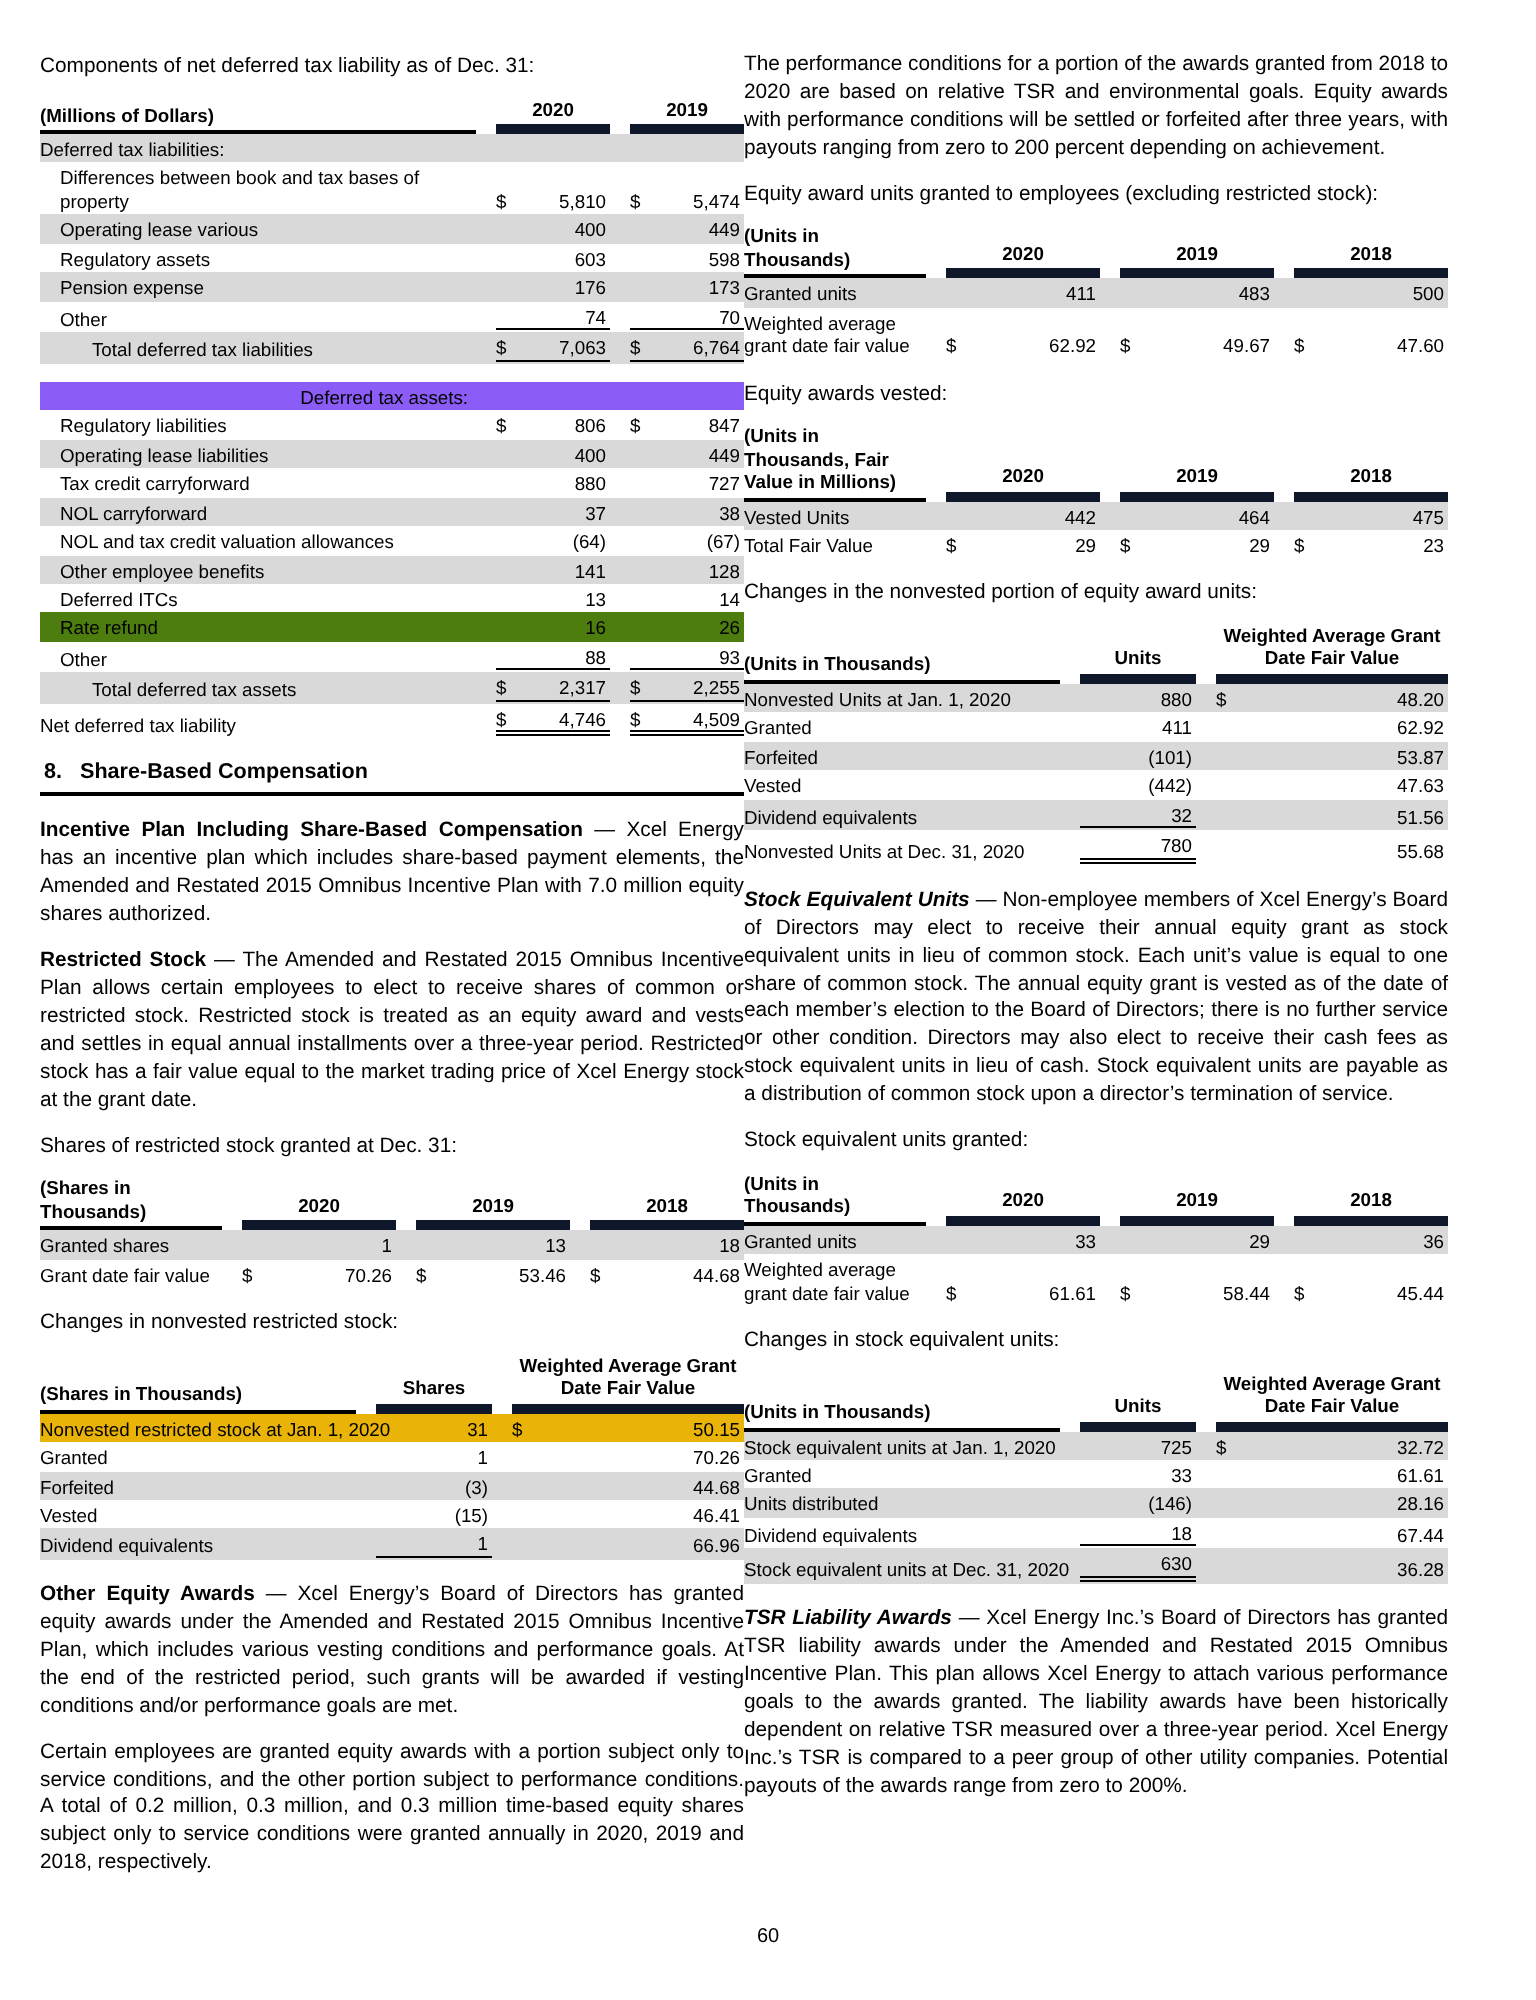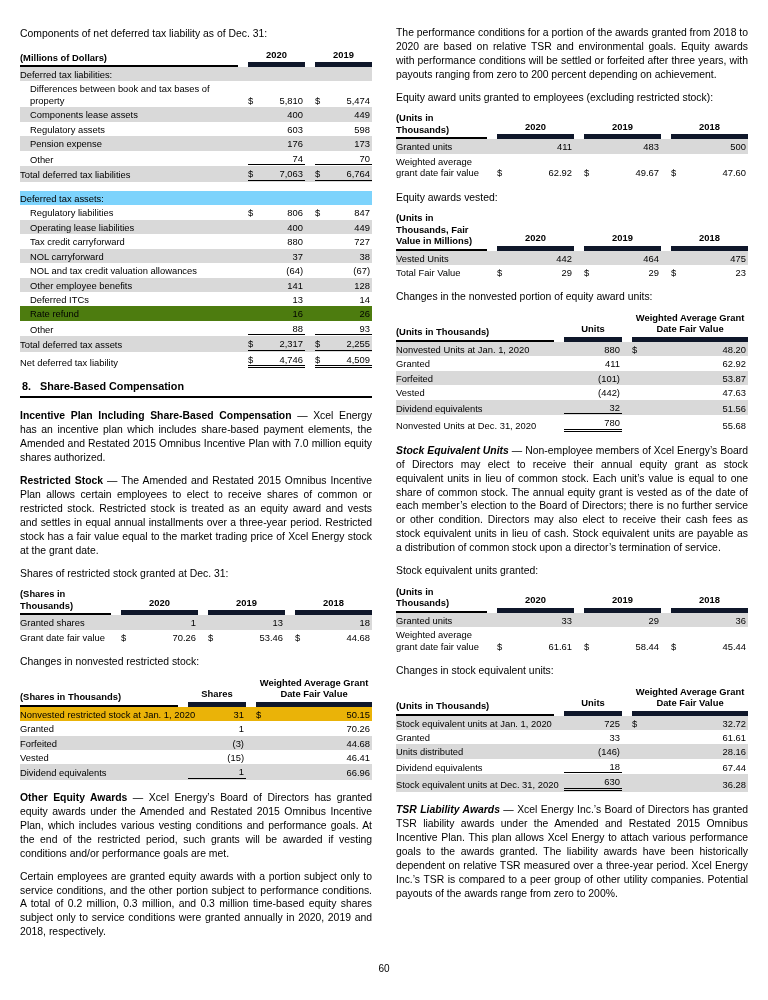--- a/index.html
+++ b/index.html
@@ -2,21 +2,21 @@
 <html><head>
 <meta charset="utf-8">
 <style>
   html,body { margin:0; padding:0; background:#e8e8e8; }
   .page {
     position:relative; width:768px; height:1000px; margin:0 auto;
     background:#ffffff; color:#000;
     font-family:"Liberation Sans", sans-serif;
     overflow:hidden;
   }
-  .cols { position:absolute; top:26px; left:20px; right:20px; display:flex; gap:24px; }
+  .cols { position:absolute; top:26px; left:20px; right:20px; display:flex; }
   .col { width:352px; flex:0 0 352px; }
 
   .para { font-size:10.4px; line-height:1.34; text-align:justify; margin:0 0 9px 0; }
   .para .lead { font-weight:bold; }
   .para .lead.ital { font-style:italic; }
   .caption { font-size:10.4px; line-height:1.3; margin:1px 0 8px 0; }
 
   .heading {
     display:flex; font-weight:bold; font-size:10.8px;
     border-bottom:2px solid #000; padding:0 0 4px 2px; margin:3px 0 11px 0;
@@ -33,21 +33,21 @@
   .t3 th.num { width:77px; }
   .tc th.c0 { width:58px; }
   .tc th.c1 { width:116px; }
   .tc td.lab { white-space:nowrap; overflow:visible; }
 
   td { padding:2px 0 1px 0; vertical-align:bottom; }
   td.lab { padding-right:4px; }
   tr.shade { background:#d9d9d9; }
   tr.spacer td { height:9px; padding:0; }
   .ind1 { padding-left:10px; }
-  .ind2 { }
+  .ind2 { padding-left:26px; }
 
   .cell { display:flex; justify-content:flex-end; align-items:baseline; padding:0 2px 0 0; min-height:10px; }
   .cell.cur { justify-content:space-between; }
   .cell.u  { border-bottom:1px solid #000; }
   .cell.uu { border-bottom:3px double #000; }
 
   .footer { position:absolute; bottom:26px; left:0; right:0; text-align:center; font-size:10px; }
 </style>
 </head>
 <body>
@@ -93,21 +93,21 @@
                 </div>
               </td>
               <td class="num">
                 <div class="cell cur">
                   <span>$</span>
                   <span>5,474</span>
                 </div>
               </td>
             </tr>
             <tr class="shade" style="background: rgb(217, 217, 217);">
-              <td class="lab ind1">Components lease assets</td>
+              <td class="lab ind1">Operating lease various</td>
               <td class="num">
                 <div class="cell">
                   <span>400</span>
                 </div>
               </td>
               <td class="num">
                 <div class="cell">
                   <span>449</span>
                 </div>
               </td>
@@ -162,21 +162,21 @@
               <td class="num">
                 <div class="cell cur u">
                   <span>$</span>
                   <span>6,764</span>
                 </div>
               </td>
             </tr>
             <tr class="spacer">
               <td colspan="3"></td>
             </tr>
-            <tr class="shade" style="background: #7dd3fc;">
+            <tr class="shade" style="background: #8b5cf6; text-align: right;">
               <td class="lab">Deferred tax assets:</td>
               <td class="num">
                 <div class="cell">
                   <span></span>
                 </div>
               </td>
               <td class="num">
                 <div class="cell">
                   <span></span>
                 </div>

